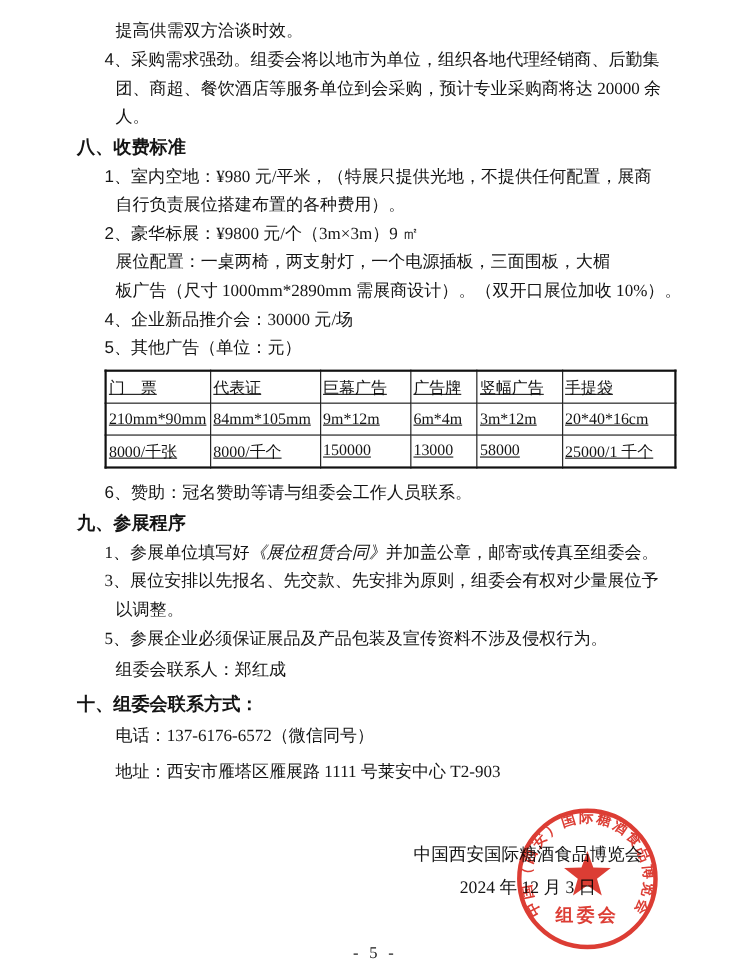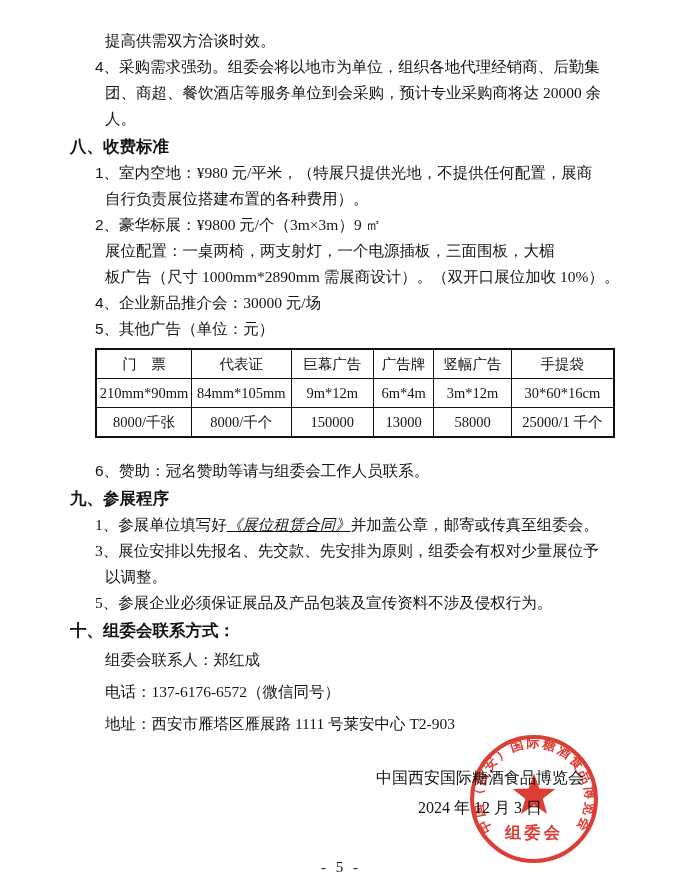--- a/index.html
+++ b/index.html
@@ -1,33 +1,34 @@
 <!DOCTYPE html>
 <html><head>
 <meta charset="utf-8">
 <style>
   html,body { margin:0; padding:0; background:#888; }
   .page {
     position:relative; width:682px; height:890px; background:#ffffff;
     font-family:"Liberation Serif", serif; color:#141414; overflow:hidden;
     margin:0 auto;
   }
-  .content { position:absolute; left:70px; top:28px; width:545px; }
+  .content { position:absolute; left:70px; top:16px; width:545px; }
   .ln { margin:0; font-size:15.5px; line-height:26px; white-space:nowrap; }
   .heading { font-family:"Liberation Sans", sans-serif; font-weight:700; font-size:16.5px; line-height:28px; }
   .blabel { font-family:"Liberation Sans", sans-serif; font-weight:400; }
   .ind1 { margin-left:25px; }   
   .ind2 { margin-left:35px; }   
-  .book { font-style:italic;text-decoration:underline; }
+  .book { font-style:italic; }
   .contact-line { line-height:32px; }
 
   table.price {
-    border-collapse:collapse; margin:6px 0 20px 25px;
-    font-size:14.5px; text-align:center; table-layout:fixed;
+    border-collapse:collapse; margin:6px 0 10px 25px;
+    font-size:14.5px; table-layout:fixed;
     border:2px solid #111;
+    text-decoration:underline;
   }
   table.price td { border:1.5px solid #111; height:28px; padding:0 2px; white-space:nowrap; overflow:hidden; }
   .c0{width:90px}.c1{width:95px}.c2{width:78px}.c3{width:56px}.c4{width:73px}.c5{width:98px}
 
   .signature {
     position:absolute; left:372px; top:763px; width:216px;
     text-align:center; font-size:16px; line-height:30px;
   }
   .signature p { margin:0; white-space:nowrap; }
 
@@ -70,43 +71,43 @@
           <td class="c3">广告牌</td>
           <td class="c4">竖幅广告</td>
           <td class="c5">手提袋</td>
         </tr>
         <tr>
           <td>210mm*90mm</td>
           <td>84mm*105mm</td>
           <td>9m*12m</td>
           <td>6m*4m</td>
           <td>3m*12m</td>
-          <td>30*60*16cm</td>
+          <td>20*40*16cm</td>
         </tr>
         <tr>
           <td>8000/千张</td>
           <td>8000/千个</td>
           <td>150000</td>
           <td>13000</td>
           <td>58000</td>
           <td>25000/1 千个</td>
         </tr>
       </tbody>
     </table>
 
     <p class="ln ind1"><span class="blabel">6、赞助：</span><span>冠名赞助等请与组委会工作人员联系。</span></p>
 
     <p class="ln heading">九、参展程序</p>
     <p class="ln ind1"><span>1、参展单位填写好</span><span class="book">《展位租赁合同》</span><span>并加盖公章，邮寄或传真至组委会。</span></p>
     <p class="ln ind1">3、展位安排以先报名、先交款、先安排为原则，组委会有权对少量展位予</p>
     <p class="ln ind2">以调整。</p>
     <p class="ln ind1">5、参展企业必须保证展品及产品包装及宣传资料不涉及侵权行为。</p>
 
+    <p class="ln ind2 contact-line">组委会联系人：郑红成</p>
     <p class="ln heading">十、组委会联系方式：</p>
-    <p class="ln ind2 contact-line">组委会联系人：郑红成</p>
     <p class="ln ind2 contact-line">电话：137-6176-6572（微信同号）</p>
     <p class="ln ind2 contact-line">地址：西安市雁塔区雁展路 1111 号莱安中心 T2-903</p>
   </div>
 
   <div class="signature">
     <p>中国西安国际糖酒食品博览会</p>
     <p>2024 年 12 月 3 日</p>
   </div>
 
   <div class="seal">

